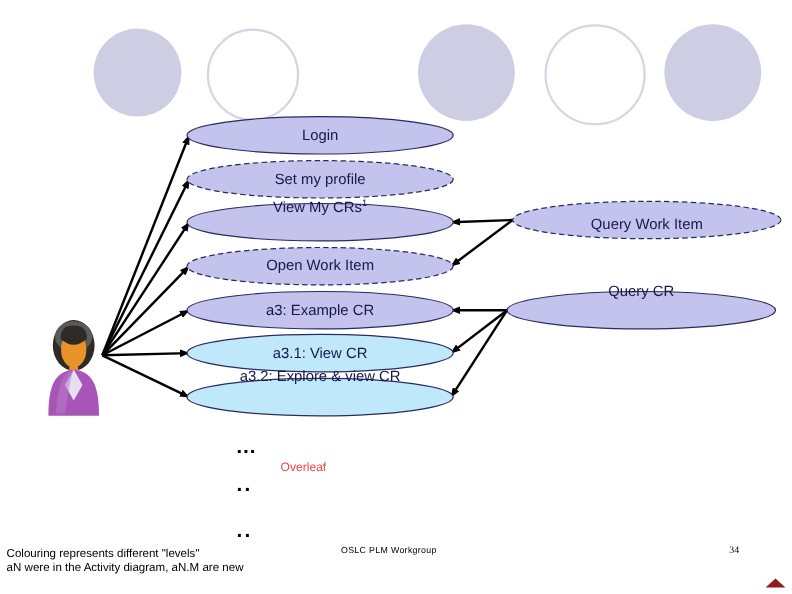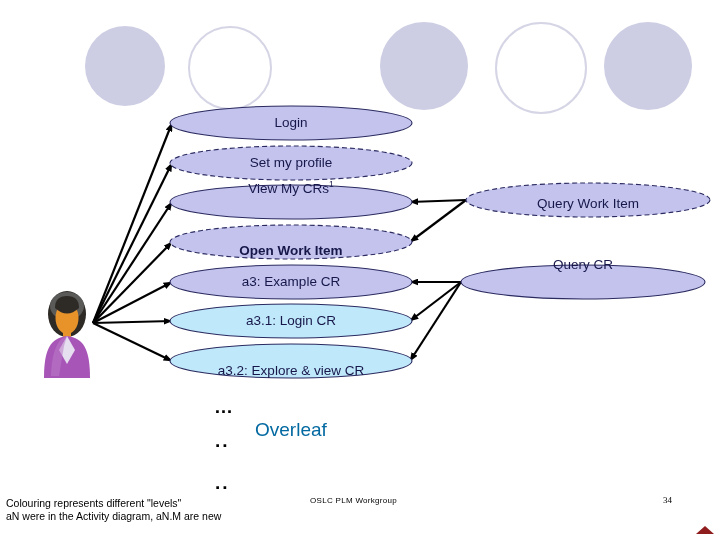--- a/index.html
+++ b/index.html
@@ -58,21 +58,21 @@
 
   
   .dots{
     position:absolute;
     font-size:19px;font-weight:bold;color:#000;
     letter-spacing:2px;
     z-index:7;
   }
   #overleaf{
     position:absolute;left:255px;top:419px;
-    font-size:19px;color:#0369a1;z-index:7;
+    font-size:11px;color:#ef4444;z-index:7;
   }
 
   
   #footnote{
     position:absolute;left:6px;top:497px;
     font-size:10.5px;line-height:13px;color:#000;
     white-space:pre-line;z-index:7;
   }
 
   
@@ -137,24 +137,24 @@
         <ellipse cx="291" cy="361" rx="121" ry="17" fill="#bfe8fa" stroke="#2a2a60" stroke-width="1.1"></ellipse>
         <ellipse cx="588" cy="200" rx="122" ry="17" fill="#c3c3ee" stroke="#2a2a60" stroke-width="1.1" stroke-dasharray="5,3"></ellipse>
         <ellipse cx="583" cy="282" rx="122" ry="17" fill="#c3c3ee" stroke="#2a2a60" stroke-width="1.1"></ellipse>
       </g>
   </svg>
 
   <div id="labels-layer">
       <div class="node-label" style="left: 170px; top: 115px; width: 242px;">Login</div>
       <div class="node-label" style="left: 170px; top: 155px; width: 242px;">Set my profile</div>
       <div class="node-label" style="left: 170px; top: 179px; width: 242px;">View My CRs<sup>1</sup></div>
-      <div class="node-label" style="left: 170px; top: 243px; width: 242px; font-weight: bold;">Open Work Item</div>
+      <div class="node-label" style="left: 170px; top: 233px; width: 242px;">Open Work Item</div>
       <div class="node-label" style="left: 170px; top: 274px; width: 242px;">a3: Example CR</div>
-      <div class="node-label" style="left: 170px; top: 313px; width: 242px;">a3.1: Login CR</div>
-      <div class="node-label" style="left: 170px; top: 363px; width: 242px;">a3.2: Explore &amp; view CR</div>
+      <div class="node-label" style="left: 170px; top: 313px; width: 242px;">a3.1: View CR</div>
+      <div class="node-label" style="left: 170px; top: 334px; width: 242px;">a3.2: Explore &amp; view CR</div>
       <div class="node-label" style="left: 466px; top: 176px; width: 244px; margin-top: 20px;">Query Work Item</div>
       <div class="node-label" style="left: 461px; top: 257px; width: 244px;">Query CR</div>
     </div>
 
   <svg id="actor" viewBox="0 0 58 96" width="58" height="96">
 
     <ellipse cx="29" cy="28" rx="19" ry="23" fill="#2e2a26"></ellipse>
     <ellipse cx="29" cy="20" rx="17" ry="14" fill="#5a5a58"></ellipse>
 
     <ellipse cx="29" cy="32" rx="11.5" ry="16" fill="#e8932a"></ellipse>

